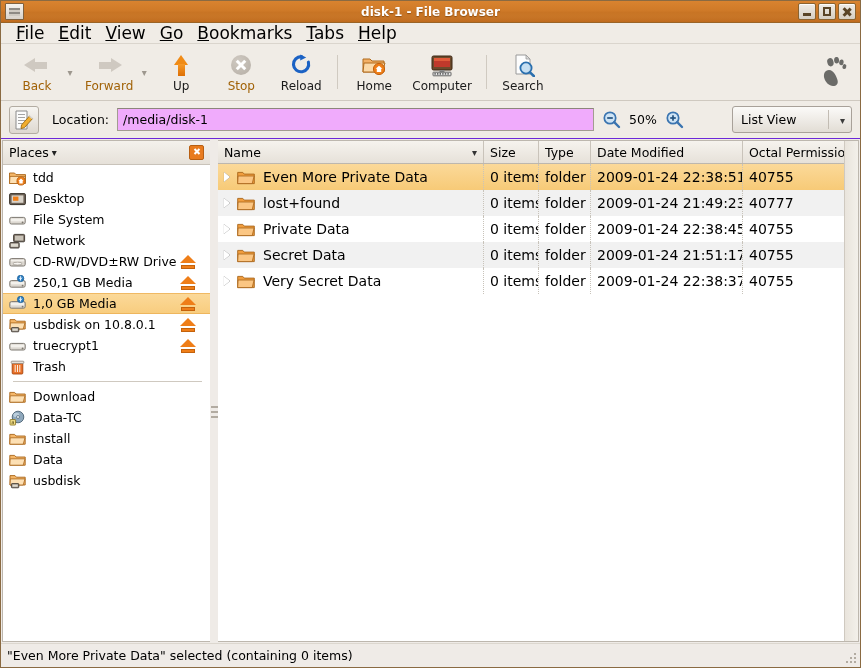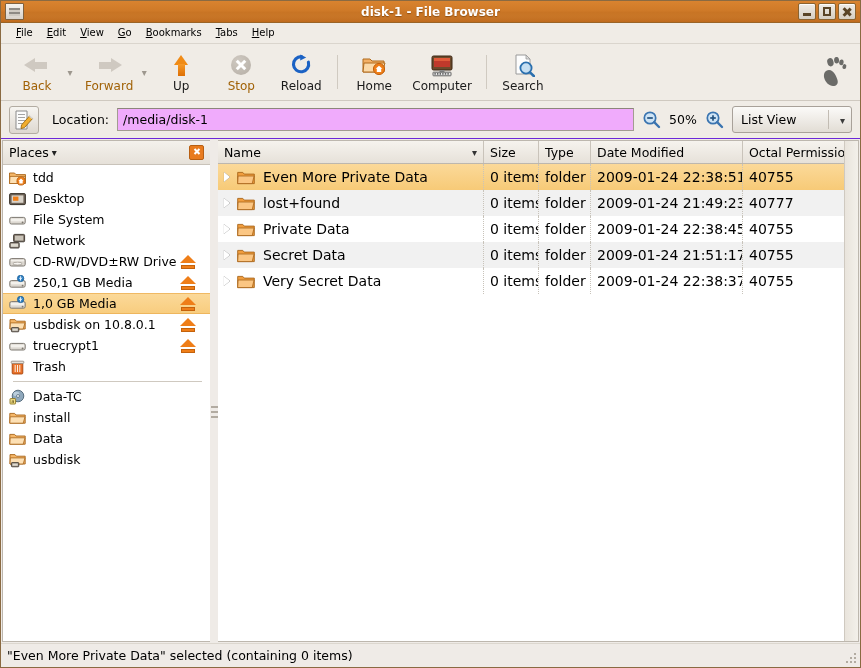--- a/index.html
+++ b/index.html
@@ -125,21 +125,21 @@
     flex: none;
     background: #f0ece6;
     display: flex;
     align-items: center;
     padding-left: 8px;
     border-bottom: 1px solid #dad5cd;
     box-sizing: border-box;
   }
   .menu-item {
     padding: 0 7px;
-    font-size: 10px;
+    font-size: 17px;
     color: #000;
     line-height: 14px;
     white-space: nowrap;
     text-align: center;
   }
   .menu-item u { text-decoration: underline; }
 
   
   .toolbar {
     height: 57px;
@@ -312,20 +312,21 @@
     background: linear-gradient(to bottom, #fbfaf8, #e2ddd5);
     border: 1px solid #a8a199;
     border-radius: 3px;
     box-sizing: border-box;
     display: flex;
     align-items: center;
     font-size: 12.5px;
     padding-left: 8px;
     position: relative;
     flex: none;
+    margin-left: 40px;
   }
   .viewsel .sep {
     position: absolute;
     right: 22px; top: 3px; bottom: 3px;
     width: 1px;
     background: #c2bcb3;
   }
   .viewsel .chev {
     position: absolute;
     right: 6px; top: 50%;
@@ -945,20 +946,29 @@
                   <line x1="8.5" y1="6" x2="8.5" y2="13"></line>
                   <line x1="10.8" y1="6" x2="10.8" y2="13"></line>
               </g>
             </svg>
           </span>
           <span class="place-label">Trash</span>
         </div>
 
         <div class="place-sep"></div>
 
+        <div class="place-row">
+          <span class="place-ico">
+            <svg width="17" height="16" viewBox="0 0 17 16">
+              <path d="M0.8 3.4 L5.6 3.4 L7 5 L16.2 5 L16.2 13.2 L0.8 13.2 Z" fill="#f5b769" stroke="#a8651a" stroke-width="0.9"></path>
+              <path d="M1.2 6.8 L16 6.8 L14.2 13.2 L0.8 13.2 Z" fill="#fde0b4" stroke="#a8651a" stroke-width="0.8"></path>
+            </svg>
+          </span>
+          <span class="place-label">Download</span>
+        </div>
 
         <div class="place-row">
           <span class="place-ico">
             <svg width="17" height="16" viewBox="0 0 17 16">
               <circle cx="9" cy="7" r="5.8" fill="#8fa8bc" stroke="#4c6374" stroke-width="0.9"></circle>
               <ellipse cx="7.4" cy="5" rx="3" ry="2.2" fill="#c6d7e4" opacity="0.8"></ellipse>
               <circle cx="9" cy="7" r="1.5" fill="#eef3f7" stroke="#4c6374" stroke-width="0.7"></circle>
               <rect x="1" y="9.6" width="5.6" height="5.4" rx="0.6" fill="#f3e08a" stroke="#8a7420" stroke-width="0.9"></rect>
               <text x="3.8" y="14" font-size="5" text-anchor="middle" fill="#4a3c08" font-family="monospace">a</text>
             </svg>

